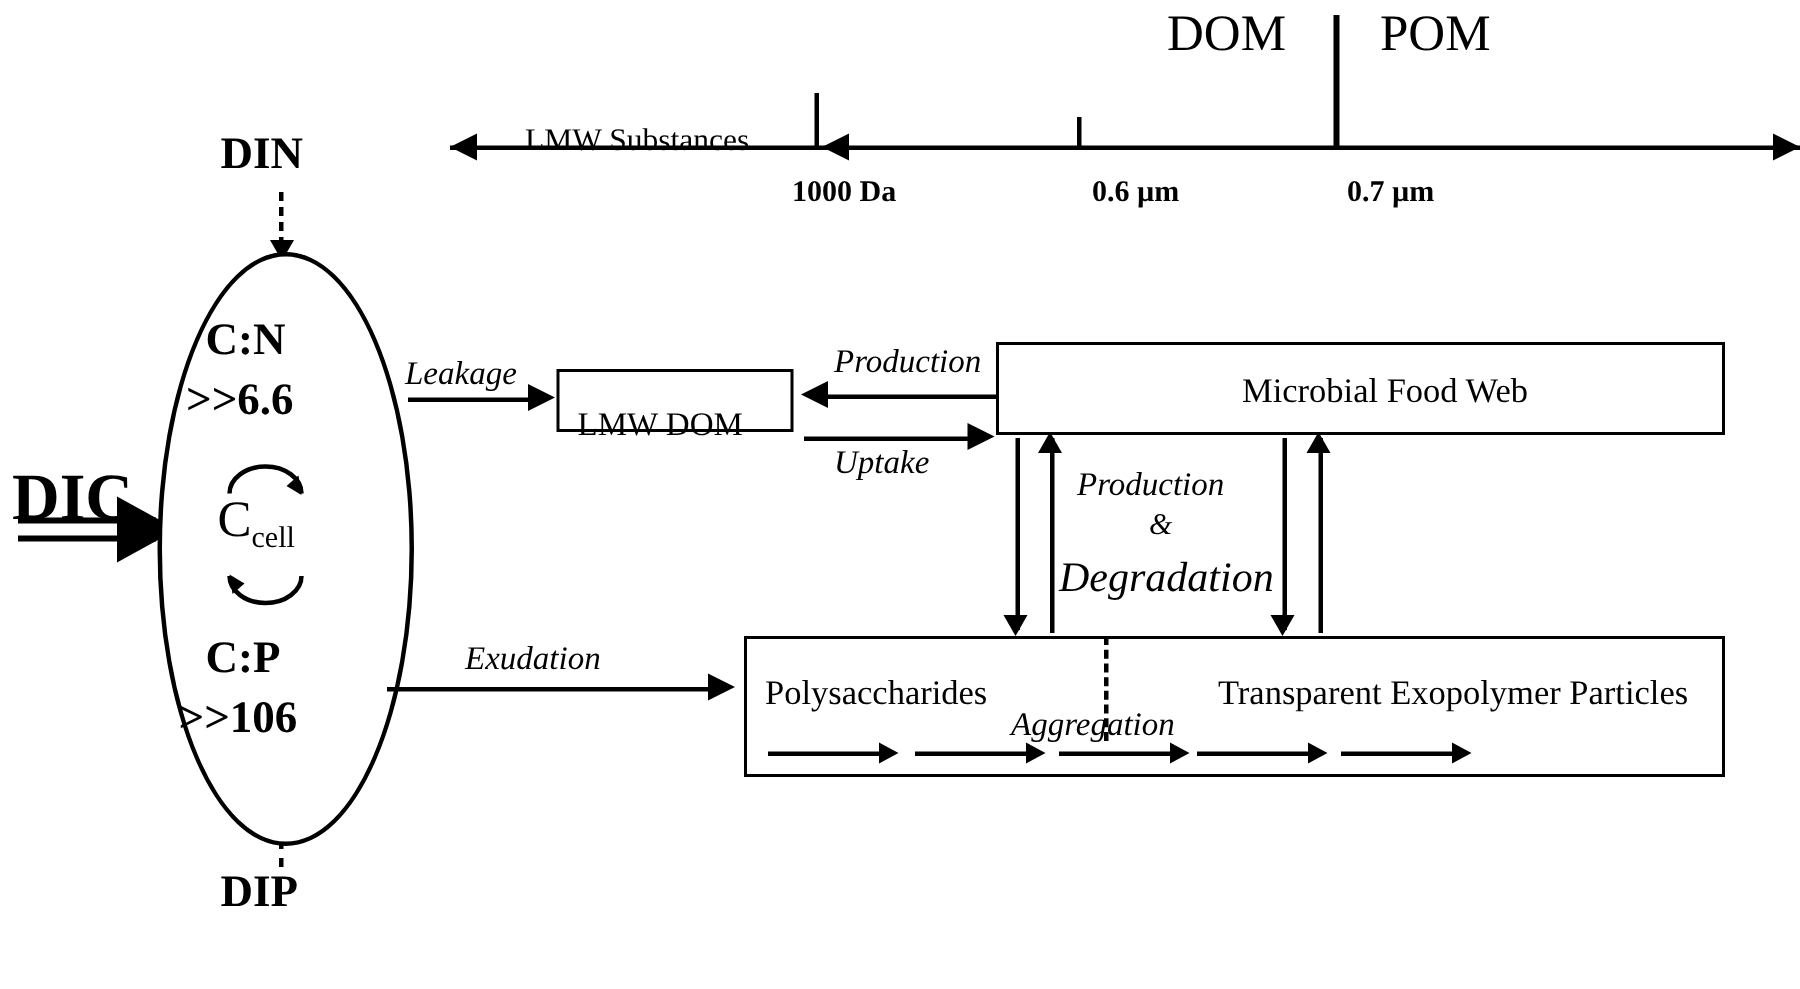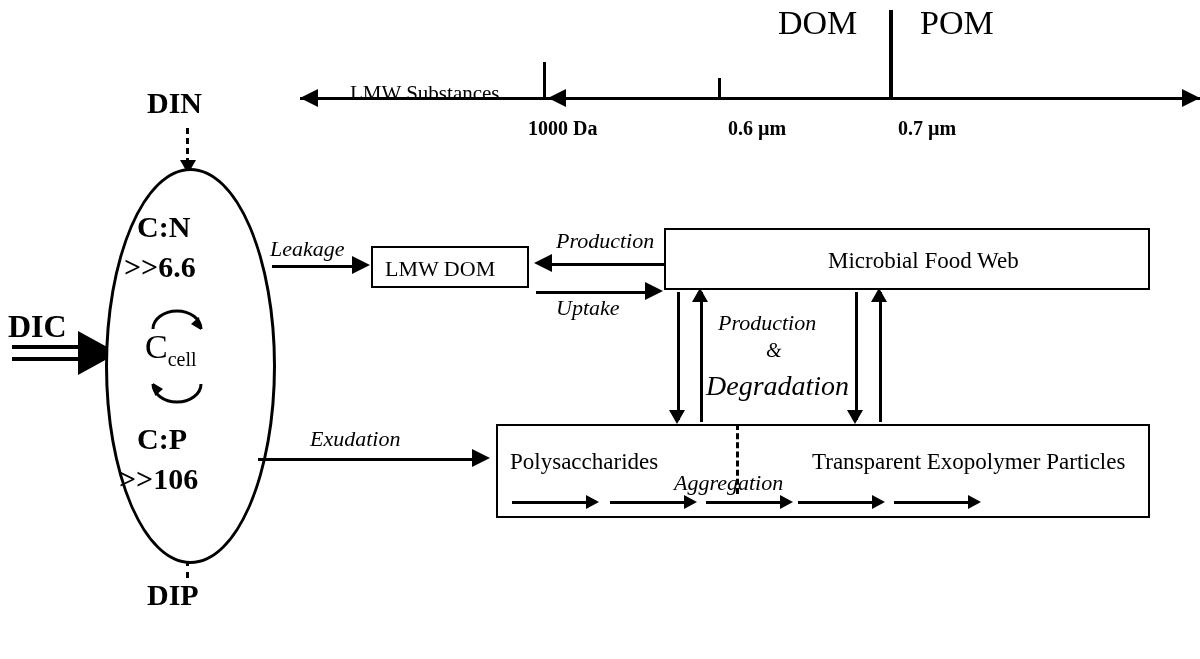--- a/index.html
+++ b/index.html
@@ -113,21 +113,21 @@
     position: absolute;
     width: 0; height: 0;
     border-left: 8px solid transparent;
     border-right: 8px solid transparent;
     border-bottom: 14px solid #000;
   }
   #din-head { left: 180px; top: 160px; }
   #dip-head { left: 180px; top: 548px; }
 
   
-  #dic-label { left: 8px; top: 310px; font-size: 32px; }
+  #dic-label { left: 8px; top: 310px; font-size: 44px; }
   #dic-bar1 { position: absolute; left: 12px; top: 345px; width: 92px; height: 4px; background: #000; }
   #dic-bar2 { position: absolute; left: 12px; top: 357px; width: 92px; height: 4px; background: #000; }
   #dic-head {
     position: absolute;
     left: 78px; top: 331px;
     width: 0; height: 0;
     border-top: 22px solid transparent;
     border-bottom: 22px solid transparent;
     border-left: 40px solid #000;
   }
@@ -136,21 +136,21 @@
   .box {
     position: absolute;
     border: 2px solid #000;
     background: #fff;
     box-sizing: border-box;
   }
   #lmw-box   { left: 371px; top: 246px; width: 158px; height: 42px; }
   #mfw-box   { left: 664px; top: 228px; width: 486px; height: 62px; }
   #poly-box  { left: 496px; top: 424px; width: 654px; height: 94px; }
 
-  #lmw-box-text { left: 385px; top: 258px; font-size: 22px; }
+  #lmw-box-text { left: 385px; top: 272px; font-size: 22px; }
   #mfw-text     { left: 828px; top: 249px; font-size: 23px; }
   #poly-text    { left: 510px; top: 450px; font-size: 23px; }
   #tep-text     { left: 812px; top: 450px; font-size: 23px; }
 
   
   .hline { position: absolute; background: #000; height: 3px; }
   .vline { position: absolute; background: #000; width: 3px; }
 
   #leak-line { left: 272px; top: 265px; width: 85px; }
   #leak-head { left: 352px; top: 256px; }

